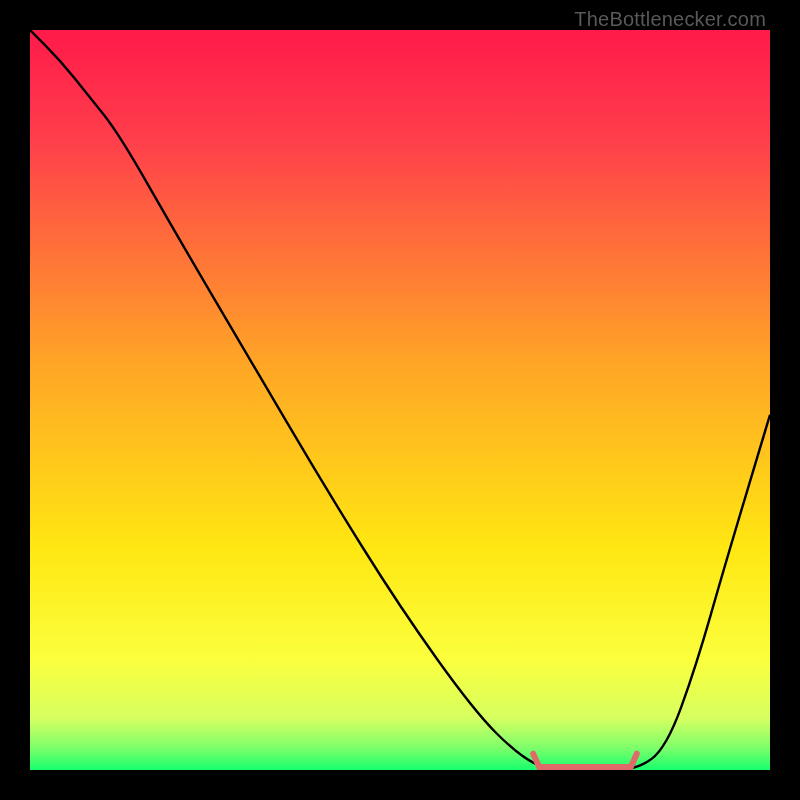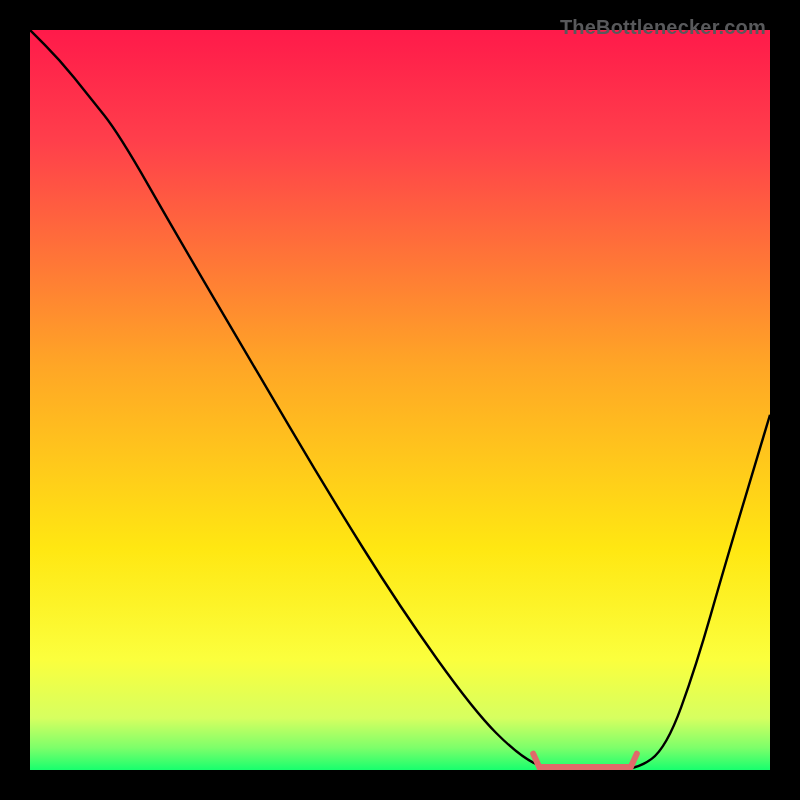--- a/index.html
+++ b/index.html
@@ -21,24 +21,24 @@
   }
   .plot {
     position: absolute;
     left: 0;
     top: 0;
     width: 740px;
     height: 740px;
   }
   .watermark {
     position: absolute;
-    top: 16px;
+    top: 8px;
     right: 34px;
     font-size: 20px;
-    font-weight: 700;
+    font-weight: 400;
     color: #58595b;
     letter-spacing: 0.2px;
   }
 </style>
 </head>
 <body>
 
 <div class="frame">
   <svg class="plot" viewBox="0 0 740 740" preserveAspectRatio="none">
     <defs>

